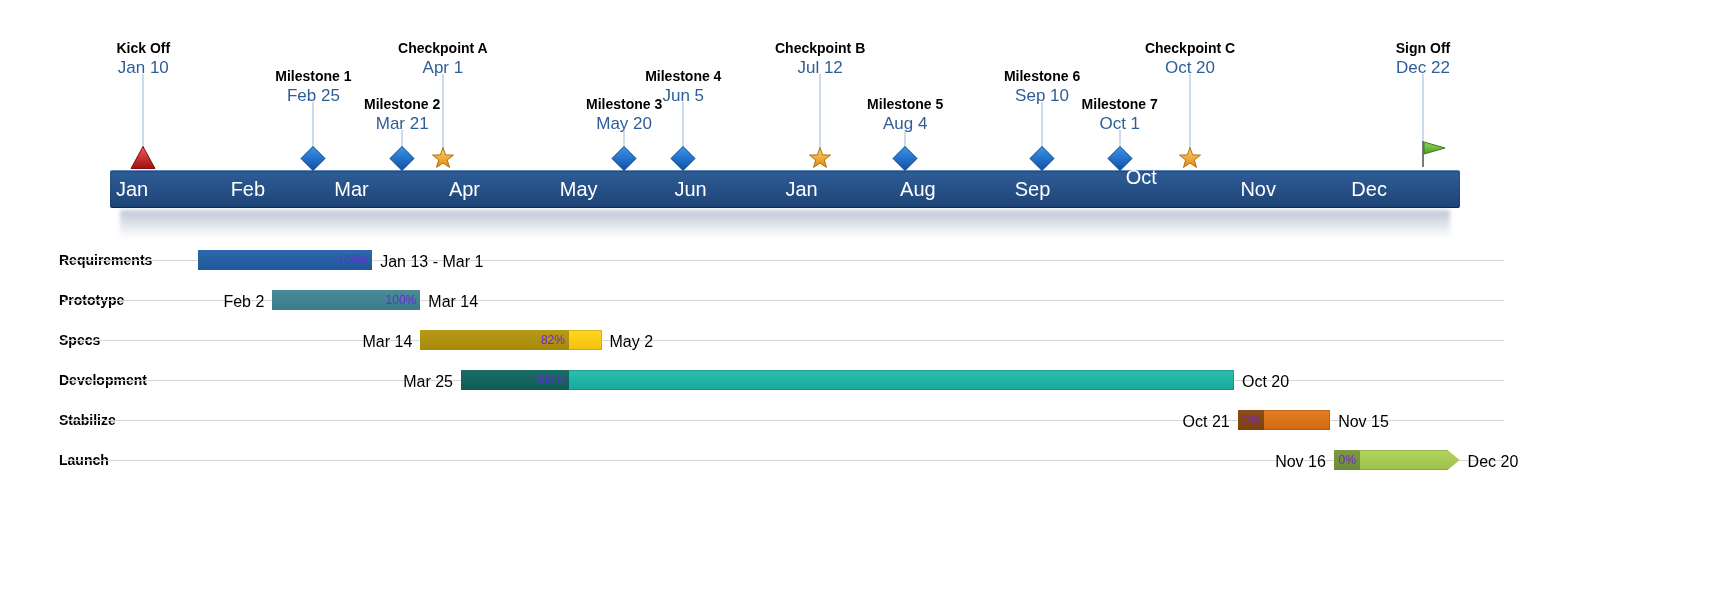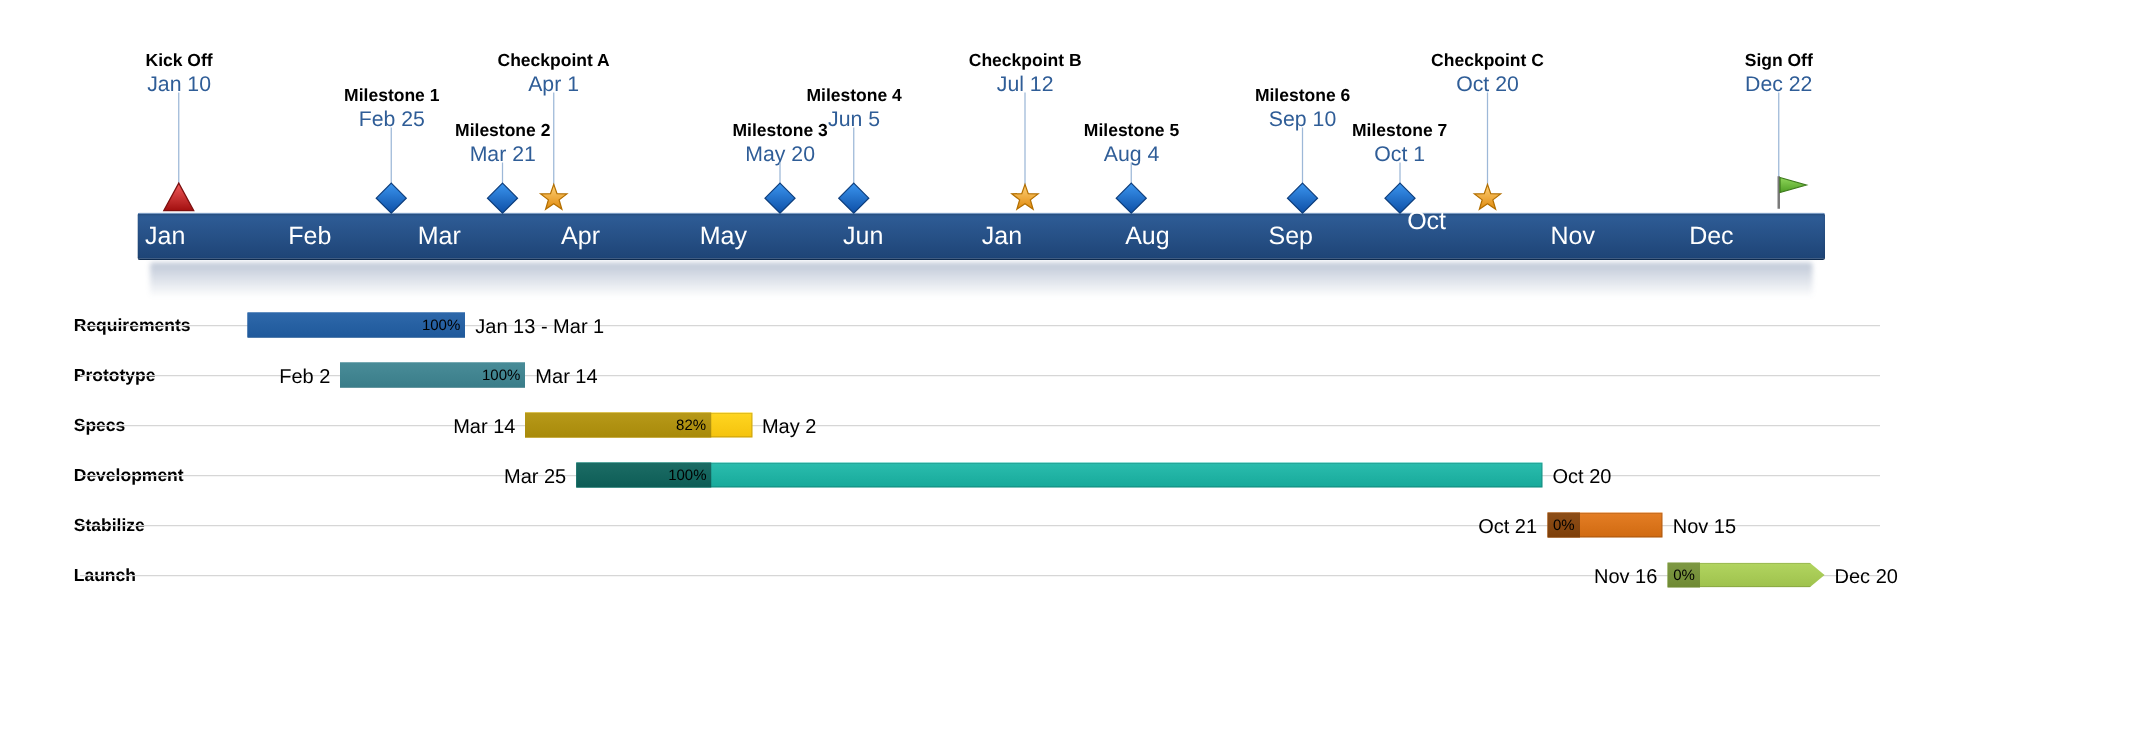--- a/index.html
+++ b/index.html
@@ -88,21 +88,21 @@
     border-top: 1px solid #d6d6d6;
     top: 10px;
   }
   .row .bar {
     position: absolute;
     height: 20px;
     top: 0;
   }
   .row .pct {
     position: absolute;
-    color: #000000;
+    color: #6d28d9;
     font-size: 12px;
     top: 3px;
   }
   .row .lbl {
     position: absolute;
     top: 3px;
     font-size: 16px;
     white-space: nowrap;
   }
 </style>

